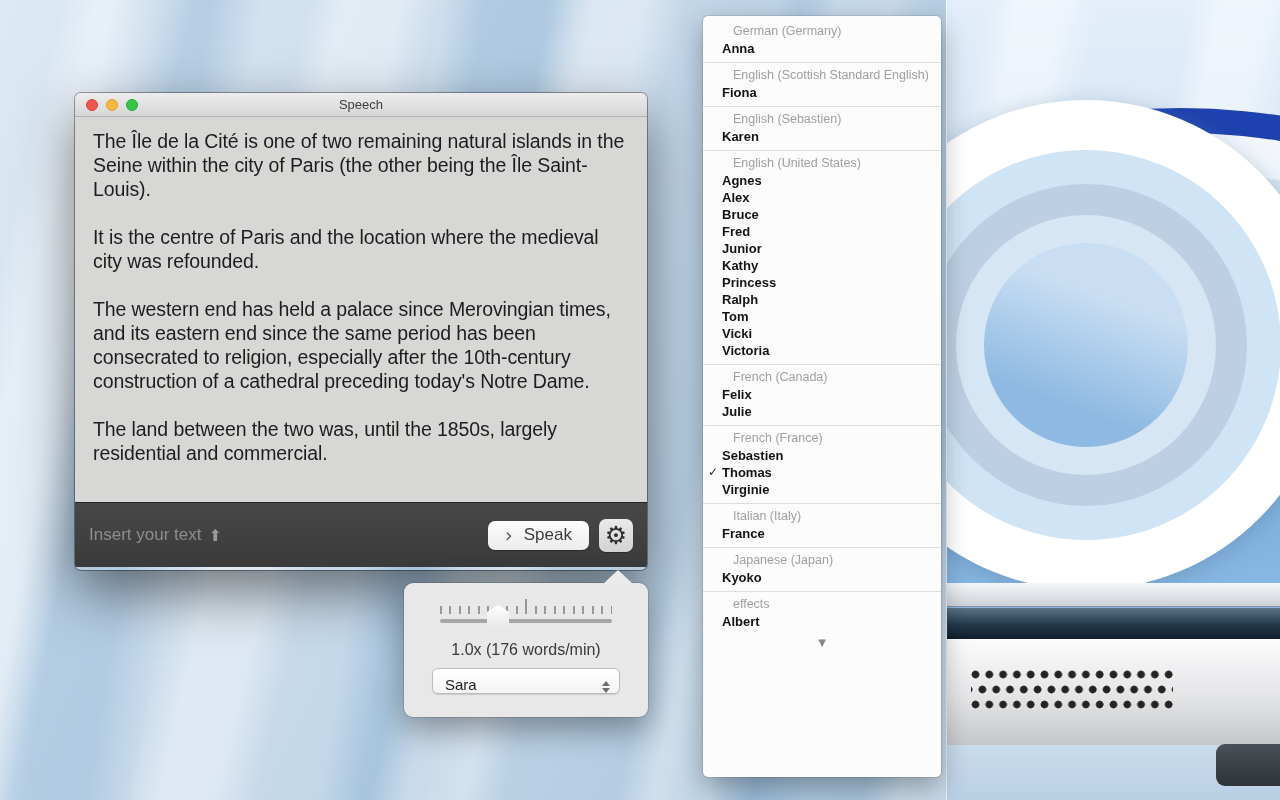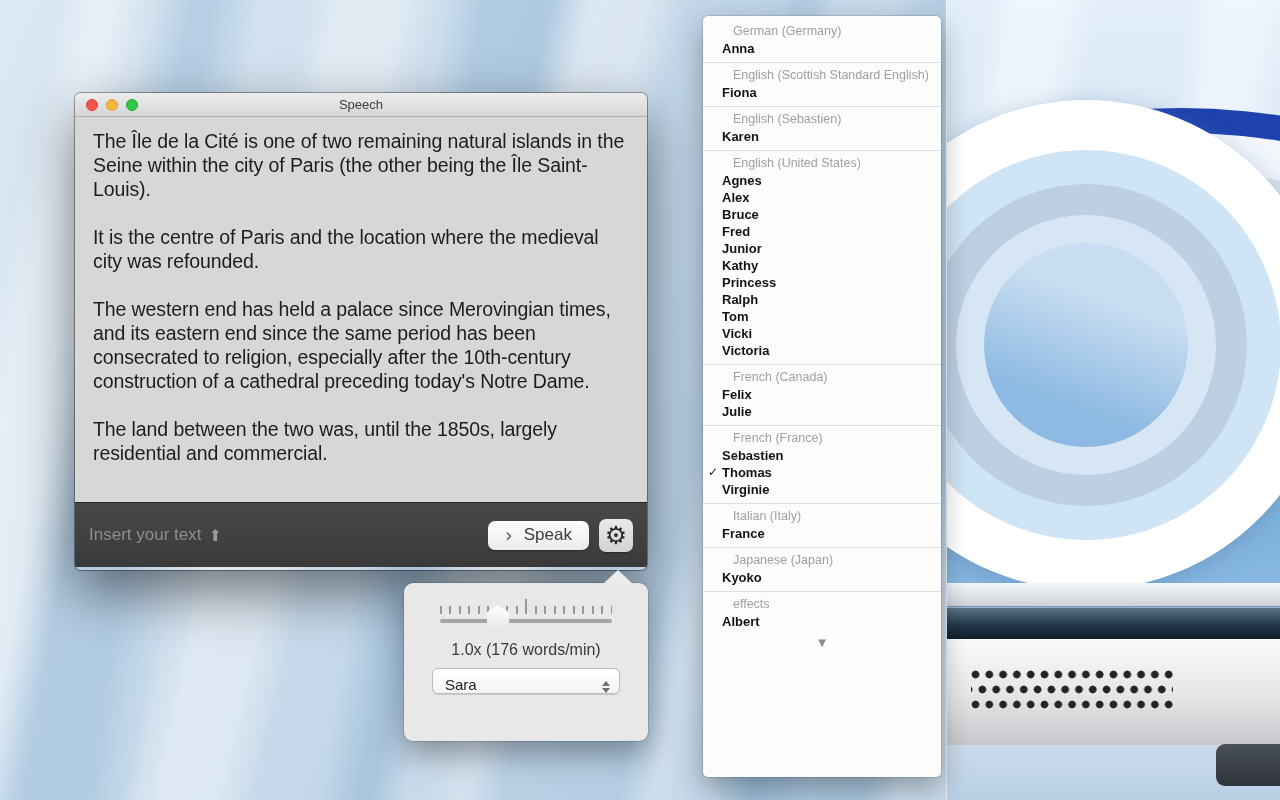--- a/index.html
+++ b/index.html
@@ -86,21 +86,21 @@
     display: flex; align-items: center; justify-content: center; gap: 11px;
     color: #3c3c3c; font-size: 17px; box-shadow: 0 1px 1px rgba(0,0,0,0.3); cursor: default; }
   .speak-btn .chev { font-family: "DejaVu Sans", sans-serif; color: #5f5f5f; font-size: 19px; line-height: 1; }
   .gear-btn { margin-left: 10px; width: 34px; height: 33px;
     background: linear-gradient(180deg, #eaeaea, #d2d2d2); border-radius: 7px;
     display: flex; align-items: center; justify-content: center;
     box-shadow: 0 1px 1px rgba(0,0,0,0.3); cursor: default; }
   .gear-btn .gear { font-family: "DejaVu Sans", sans-serif; font-size: 25px; color: #2d2d2d; line-height: 1; }
 
   
-  .popover { position: absolute; left: 404px; top: 583px; width: 244px; height: 158px;
+  .popover { position: absolute; left: 404px; top: 583px; width: 244px; height: 134px;
     background: #e9e8e8; border-radius: 9px;
     box-shadow: 0 12px 32px rgba(0,0,0,0.38), 0 0 0 1px rgba(0,0,0,0.12); }
   .popover .parrow { position: absolute; top: -13px; right: 15px; width: 0; height: 0;
     border-left: 15px solid transparent; border-right: 15px solid transparent;
     border-bottom: 14px solid #ecebeb; }
   .slider { position: relative; width: 172px; margin: 15px auto 0; height: 36px; }
   .ticks { position: absolute; left: 0; top: 8px; width: 172px; height: 8px;
     background: repeating-linear-gradient(90deg, #979797 0 1.6px, transparent 1.6px 9.5px); }
   .tick-mid { position: absolute; left: 85px; top: 1px; width: 2px; height: 8px; background: #979797; }
   .track { position: absolute; left: 0; top: 21px; width: 172px; height: 4px;

